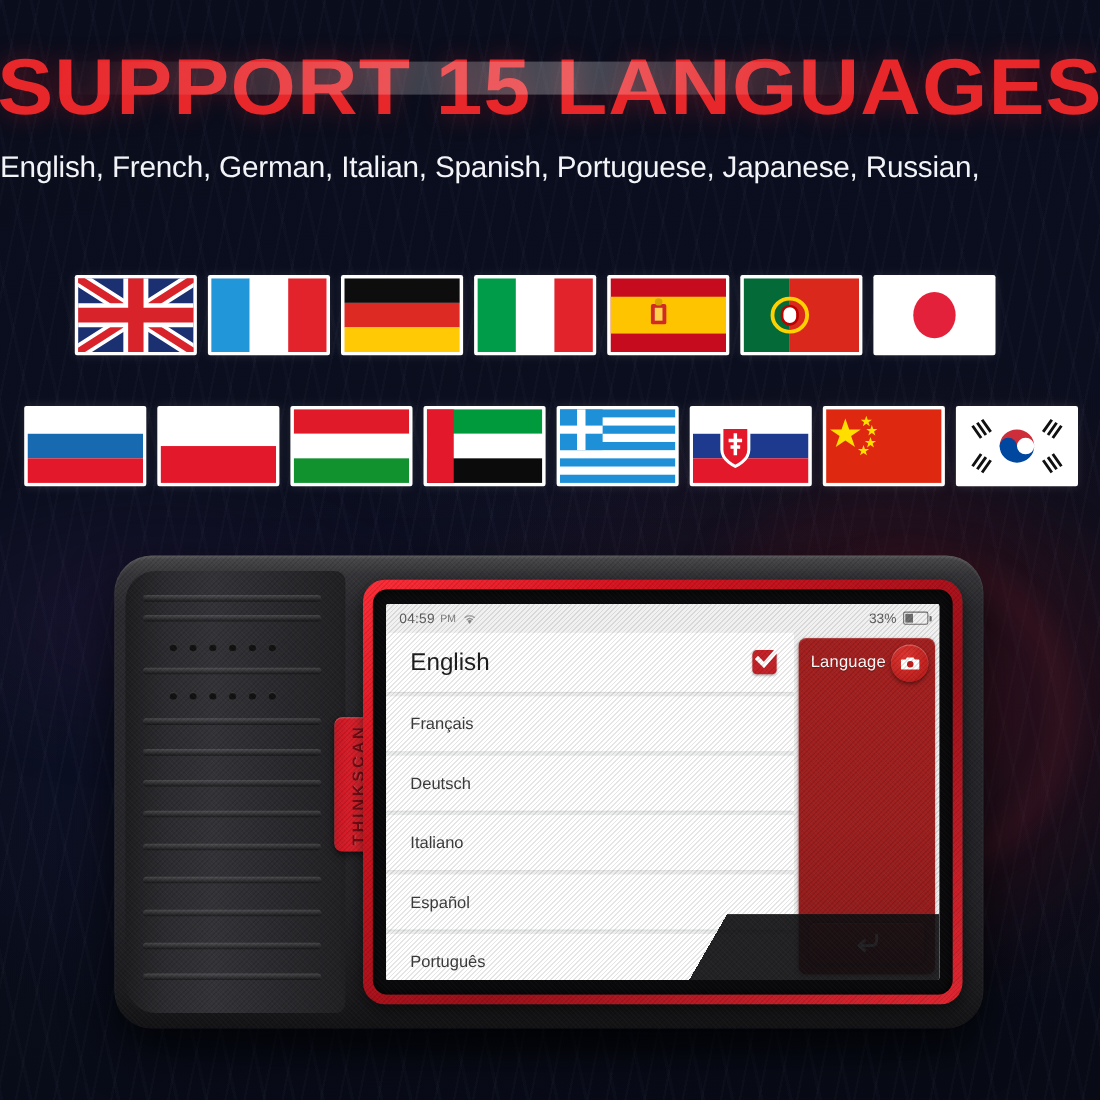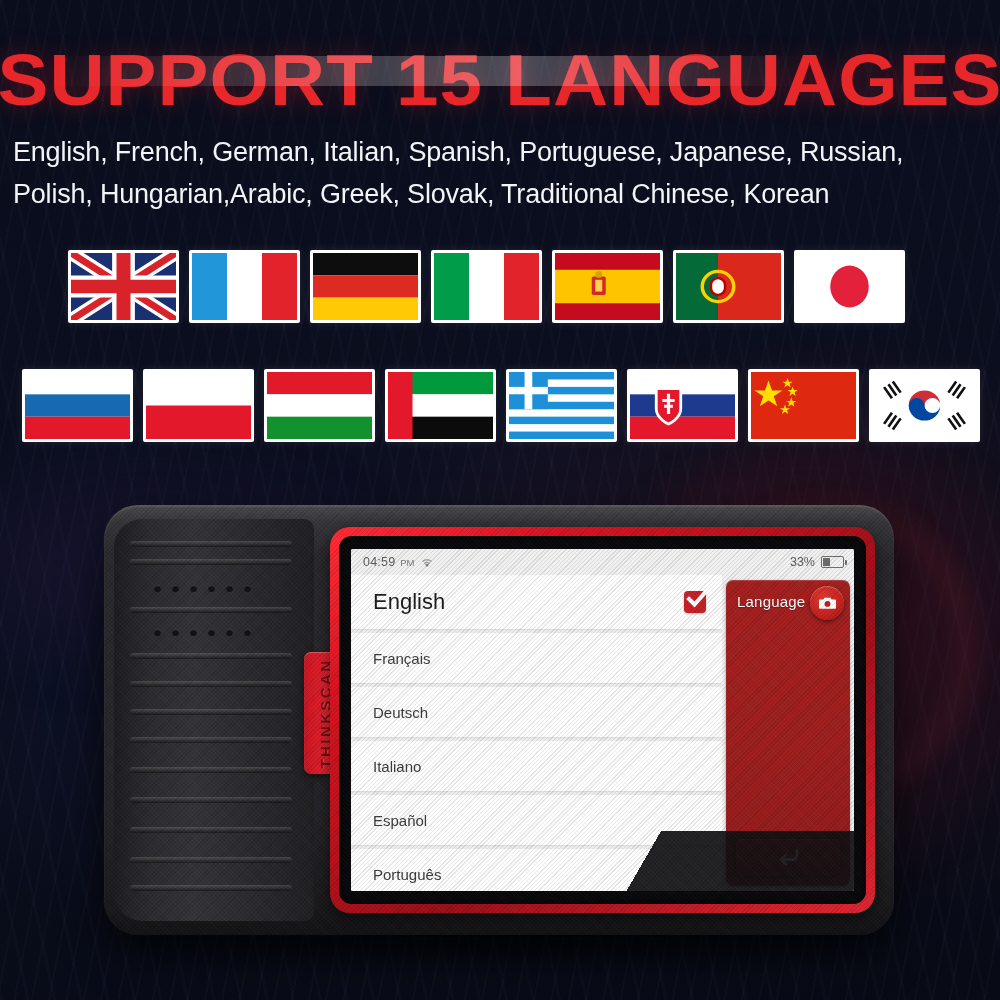--- a/index.html
+++ b/index.html
@@ -75,21 +75,21 @@
     transform: scaleX(1.06);
     text-shadow: 0 0 22px rgba(225,35,40,0.35);
     white-space: nowrap;
   }
   .headline .sheen {
     position: absolute; left: 0; right: 0; top: 16px; height: 30px;
     background: linear-gradient(100deg, transparent 8%, rgba(255,255,255,0.20) 35%, rgba(255,255,255,0.26) 52%, transparent 78%);
     pointer-events: none;
   }
   .subline {
-    position: absolute; left: 13px; width: 792px;
+    position: absolute; left: 0; width: 792px;
     text-align: center; color: #f2f4f8;
     font-size: 27px; line-height: 38px;
     letter-spacing: -0.2px;
     white-space: nowrap;
   }
   .subline.l1 { top: 133px; }
   .subline.l2 { top: 175px; }
 
   
   .flag-row { position: absolute; display: flex; }
@@ -241,21 +241,20 @@
   <div class="bg-streaks2"></div>
   <div class="hood-glow"></div>
   <div class="wheel"></div>
   <div class="wheel2"></div>
 
   <div class="headline">
     <span>SUPPORT 15 LANGUAGES</span>
     <span class="sheen"></span>
   </div>
   <div class="subline l1">English, French, German, Italian, Spanish, Portuguese, Japanese, Russian,</div>
-  <div class="subline l2">Polish, Hungarian,Arabic, Greek, Slovak, Traditional Chinese, Korean</div>
 
   <div class="flag-row r1">
     <div class="flag">
       <svg class="fc" viewBox="0 0 60 40" preserveAspectRatio="none">
         <rect width="60" height="40" fill="#1b3070"></rect>
         <path d="M0,0 L60,40 M60,0 L0,40" stroke="#fff" stroke-width="8"></path>
         <path d="M0,0 L60,40 M60,0 L0,40" stroke="#d8232a" stroke-width="4"></path>
         <path d="M30,0 L30,40 M0,20 L60,20" stroke="#fff" stroke-width="13"></path>
         <path d="M30,0 L30,40 M0,20 L60,20" stroke="#d8232a" stroke-width="8"></path>
       </svg>

